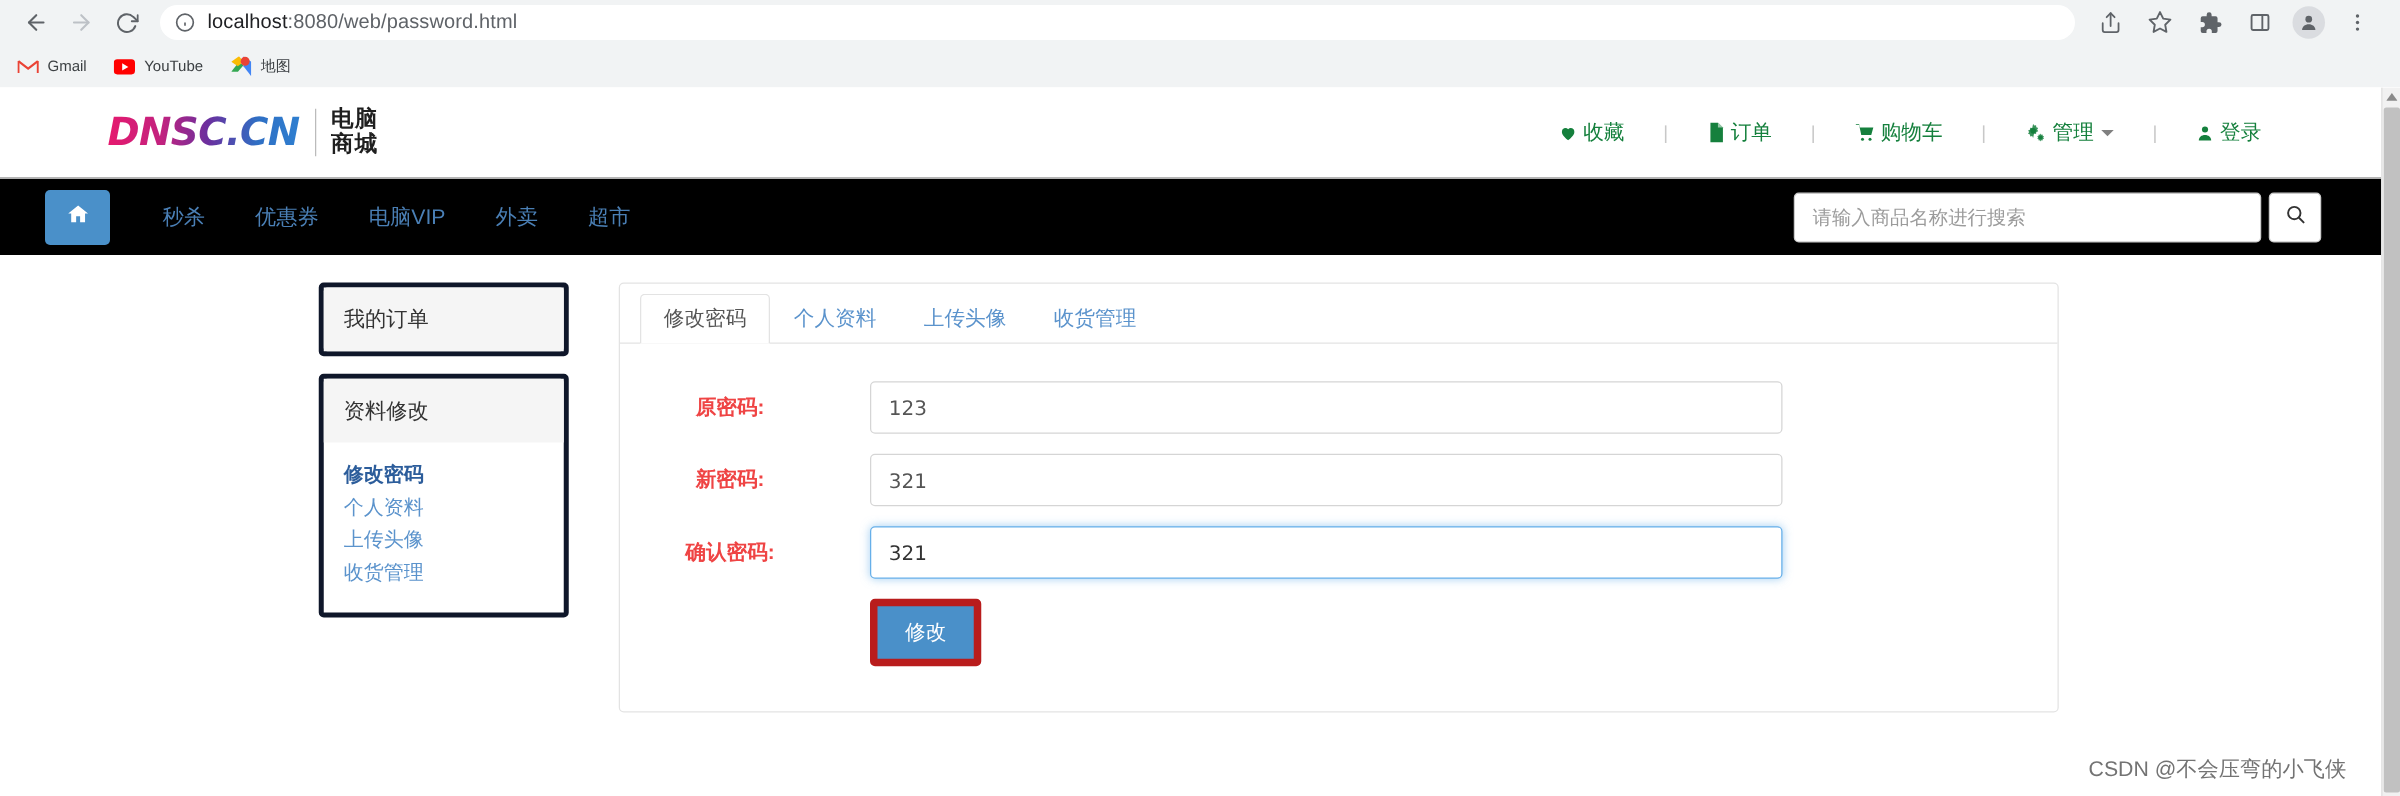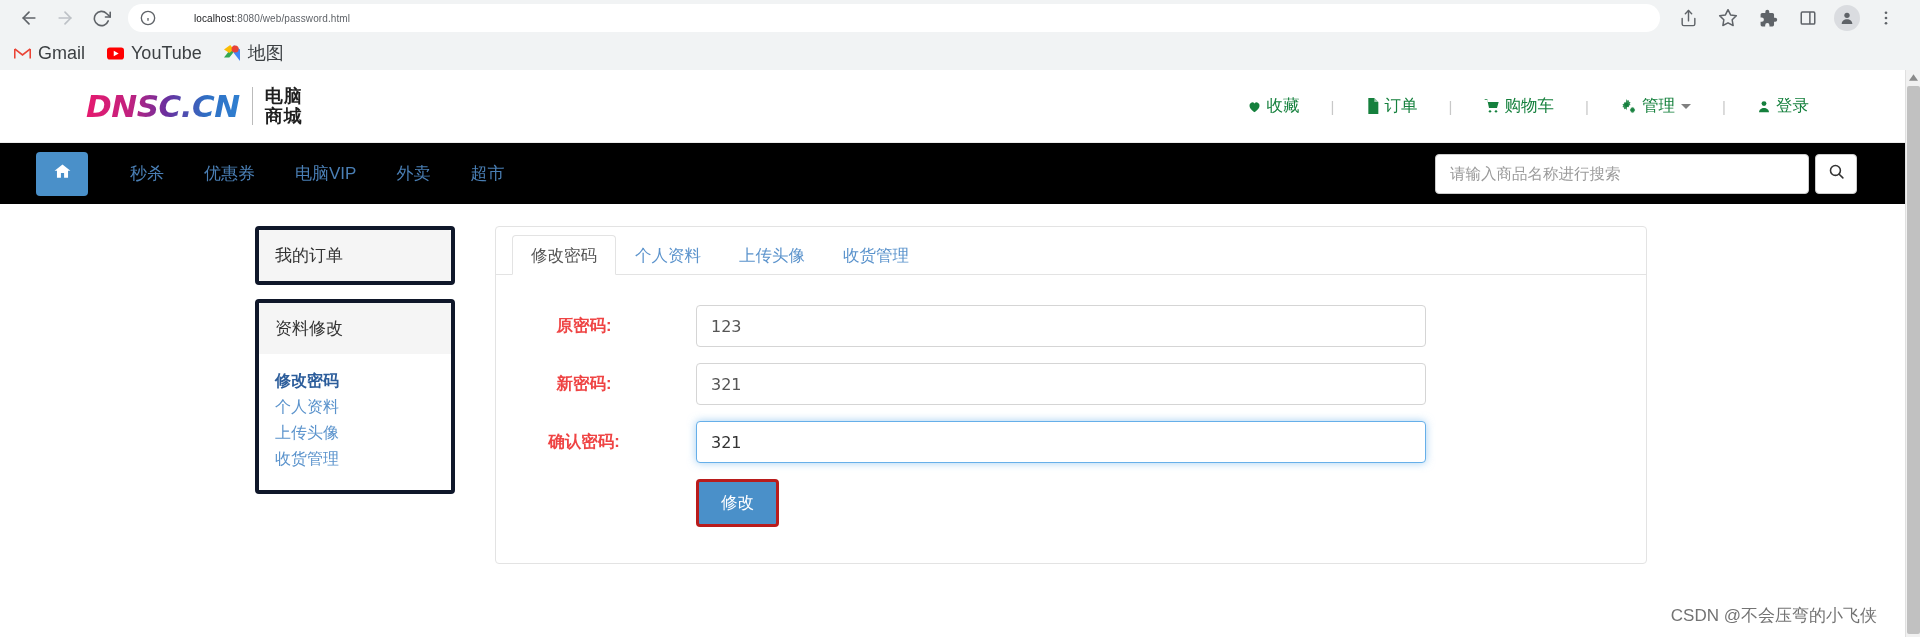--- a/index.html
+++ b/index.html
@@ -46,26 +46,25 @@
     margin-right: 8px;
     min-width: 0;
   }
   .omnibox .info-icon {
     width: 16px; height: 16px;
     flex: none;
     margin-right: 10px;
     color: #5f6368;
   }
   .url-text {
-    font-size: 10px;
+    font-size: 16px;
     color: #5f6368;
     white-space: nowrap;
     overflow: hidden;
     letter-spacing: 0.1px;
-    margin-left: 28px;
   }
   .url-host { color: #202124; }
 
   .chrome-actions {
     display: flex;
     align-items: center;
     flex: none;
   }
   .chrome-actions .act {
     width: 28px; height: 28px;
@@ -85,21 +84,21 @@
   .bookmarks-row {
     height: 34px;
     display: flex;
     align-items: center;
     padding: 0 14px;
   }
   .bm {
     display: flex;
     align-items: center;
     margin-right: 22px;
-    font-size: 18px;
+    font-size: 12px;
     color: #3c4043;
   }
   .bm .bm-ico {
     width: 17px; height: 17px;
     margin-right: 7px;
     display: flex; align-items: center; justify-content: center;
     flex: none;
   }
 
   
@@ -364,21 +363,21 @@
     font-family: "DejaVu Sans", sans-serif;
   }
   .form-input.focused {
     border-color: #66afe9;
     box-shadow: 0 0 8px rgba(102,175,233,.6);
     color: #333;
   }
   .submit-row { padding-left: 200px; }
   .btn-primary {
     background: #4a90c9;
-    border: 3px solid #b91c1c;
+    border: 6px solid #b91c1c;
     color: #fff;
     font-size: 16.5px;
     padding: 10px 22px;
     border-radius: 4px;
     cursor: pointer;
     font-family: "DejaVu Sans", sans-serif;
   }
 
   .watermark {
     position: absolute;

